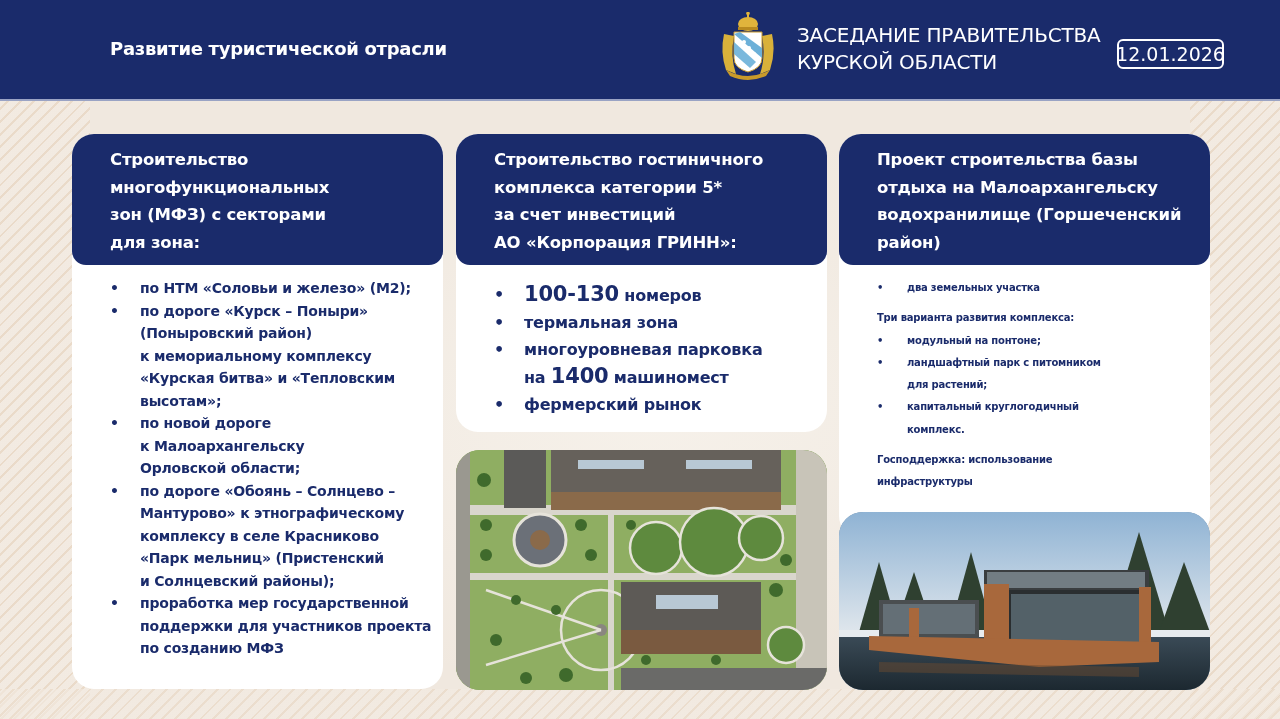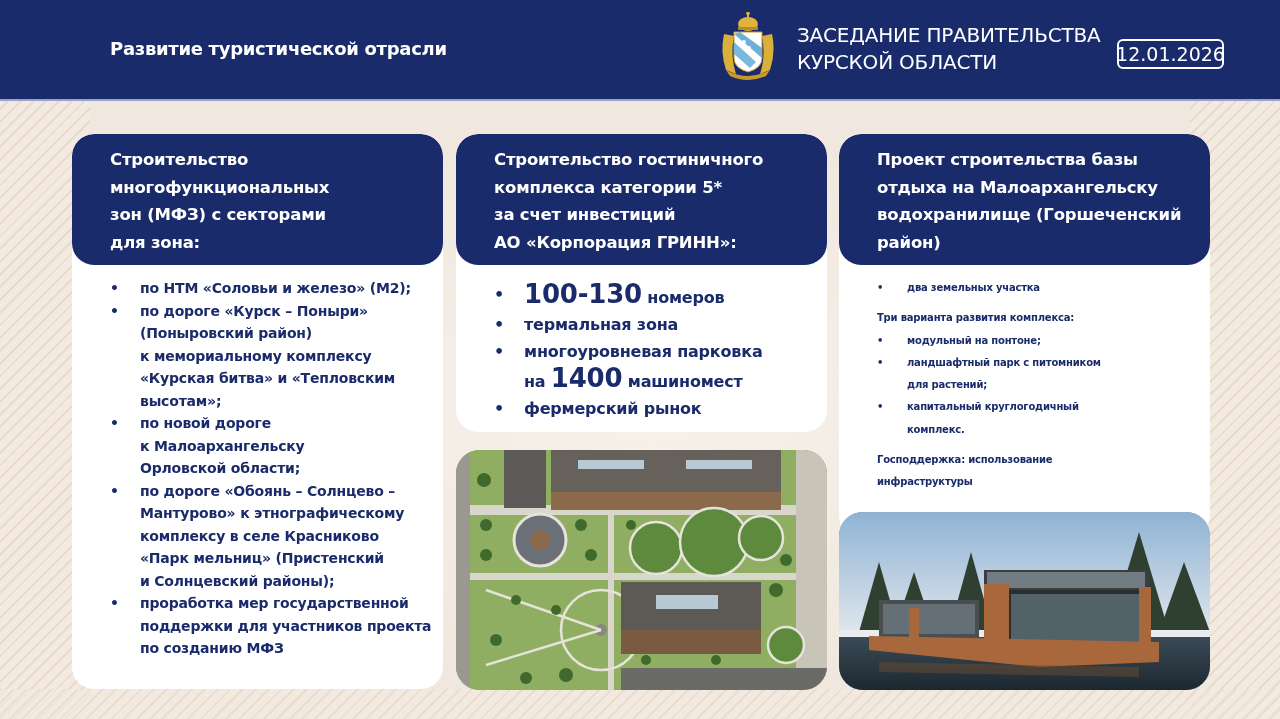--- a/index.html
+++ b/index.html
@@ -61,42 +61,42 @@
     }
 
     
     .card {
       position: absolute; background: #ffffff; border-radius: 22px;
       overflow: hidden;
     }
     .card-head {
       background: #1a2b6b; color: #ffffff;
       font-weight: bold; font-size: 16.5px; line-height: 27.5px;
-      border-radius: 22px;
+      border-radius: 14px;
       padding: 12px 20px 12px 38px;
       letter-spacing: -0.2px;
     }
     .card-body {
       color: #1a2b6b; font-weight: bold; font-size: 14px; line-height: 22.5px;
       letter-spacing: -0.2px;
     }
     .bullets { list-style: none; }
     .bullets li { position: relative; padding-left: 30px; }
     .bullets li::before {
       content: "•"; position: absolute; left: 0; top: 0; color: #1a2b6b;
     }
 
     #card1 { left: 72px; top: 134px; width: 371px; height: 555px; }
     #card1 .card-head { height: 131px; }
     #card1 .card-body { padding: 12px 10px 0 38px; }
 
     #card2 { left: 456px; top: 134px; width: 371px; height: 298px; }
     #card2 .card-head { height: 131px; }
     #card2 .card-body { padding: 16px 10px 0 38px; font-size: 16px; line-height: 27px; }
-    #card2 .big-num { font-size: 26px; text-align: center; }
+    #card2 .big-num { font-size: 21px; text-align: center; }
 
     #card3 { left: 839px; top: 134px; width: 371px; height: 404px; }
     #card3 .card-head { height: 131px; }
     #card3 .card-body { padding: 12px 10px 0 38px; font-size: 10px; line-height: 22.3px; }
     #card3 .plain-line { padding-left: 0; margin-top: 8px; }
 
     
     .photo {
       position: absolute; border-radius: 24px; overflow: hidden;
     }

